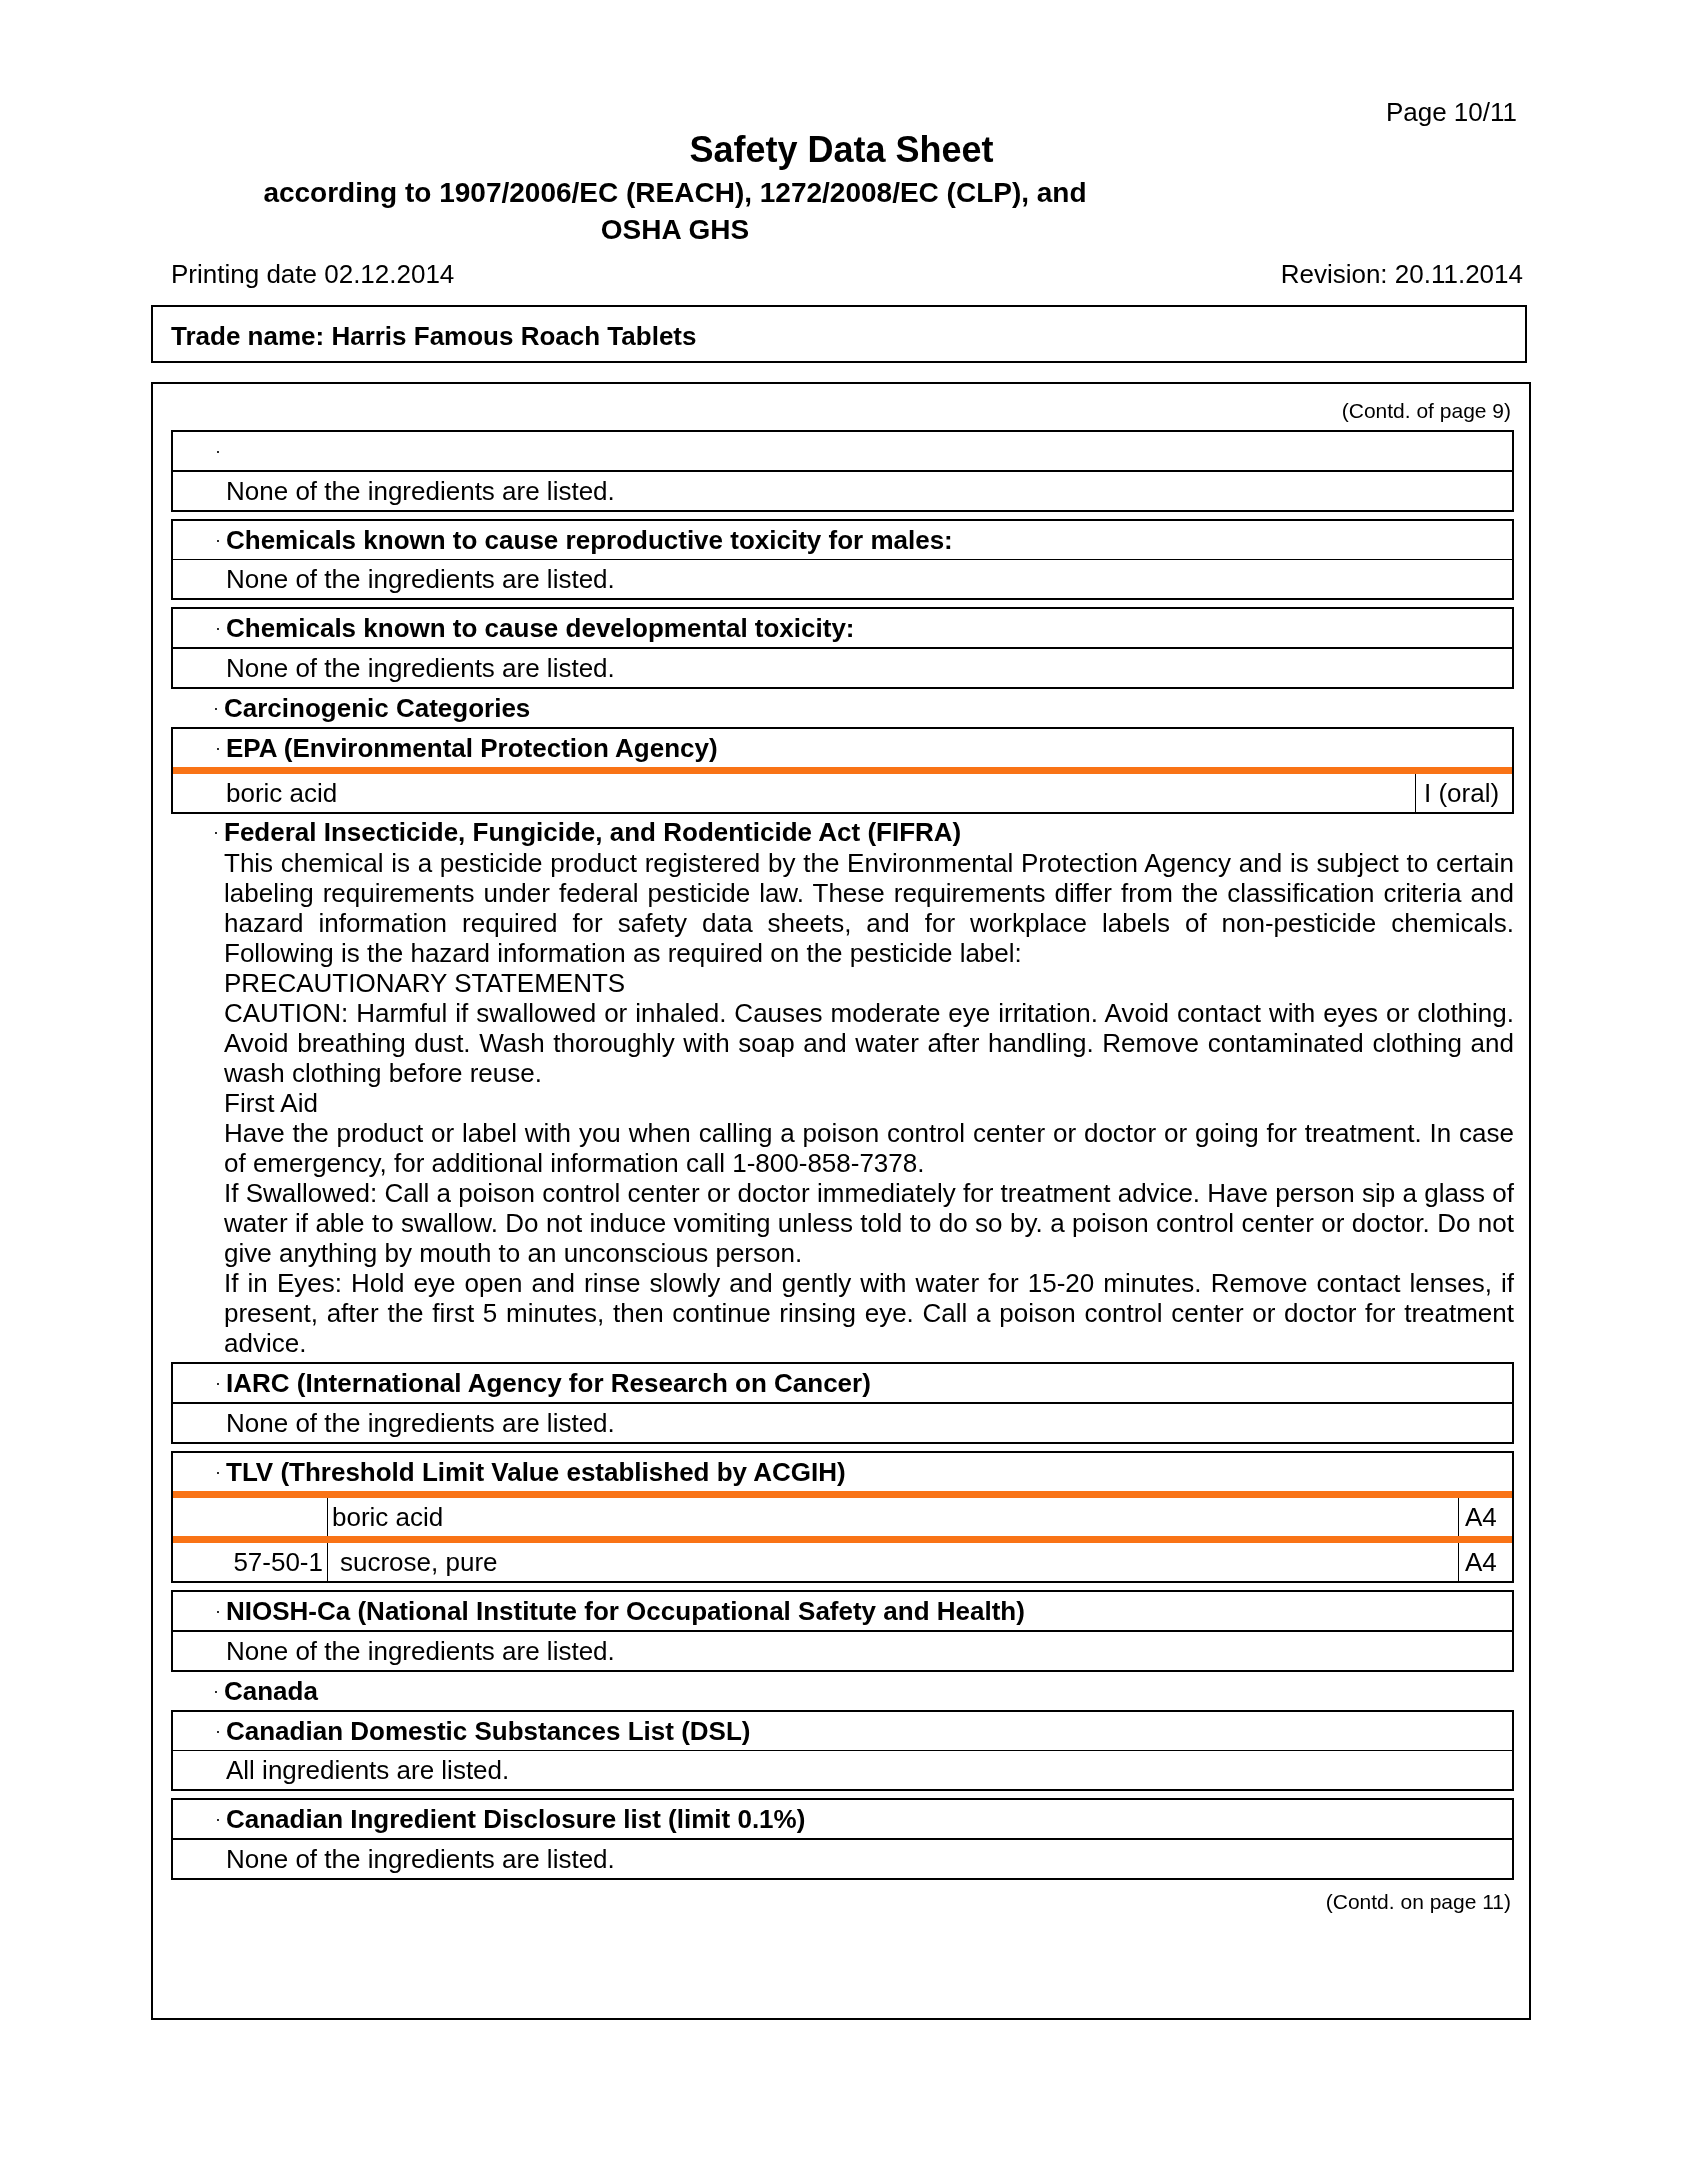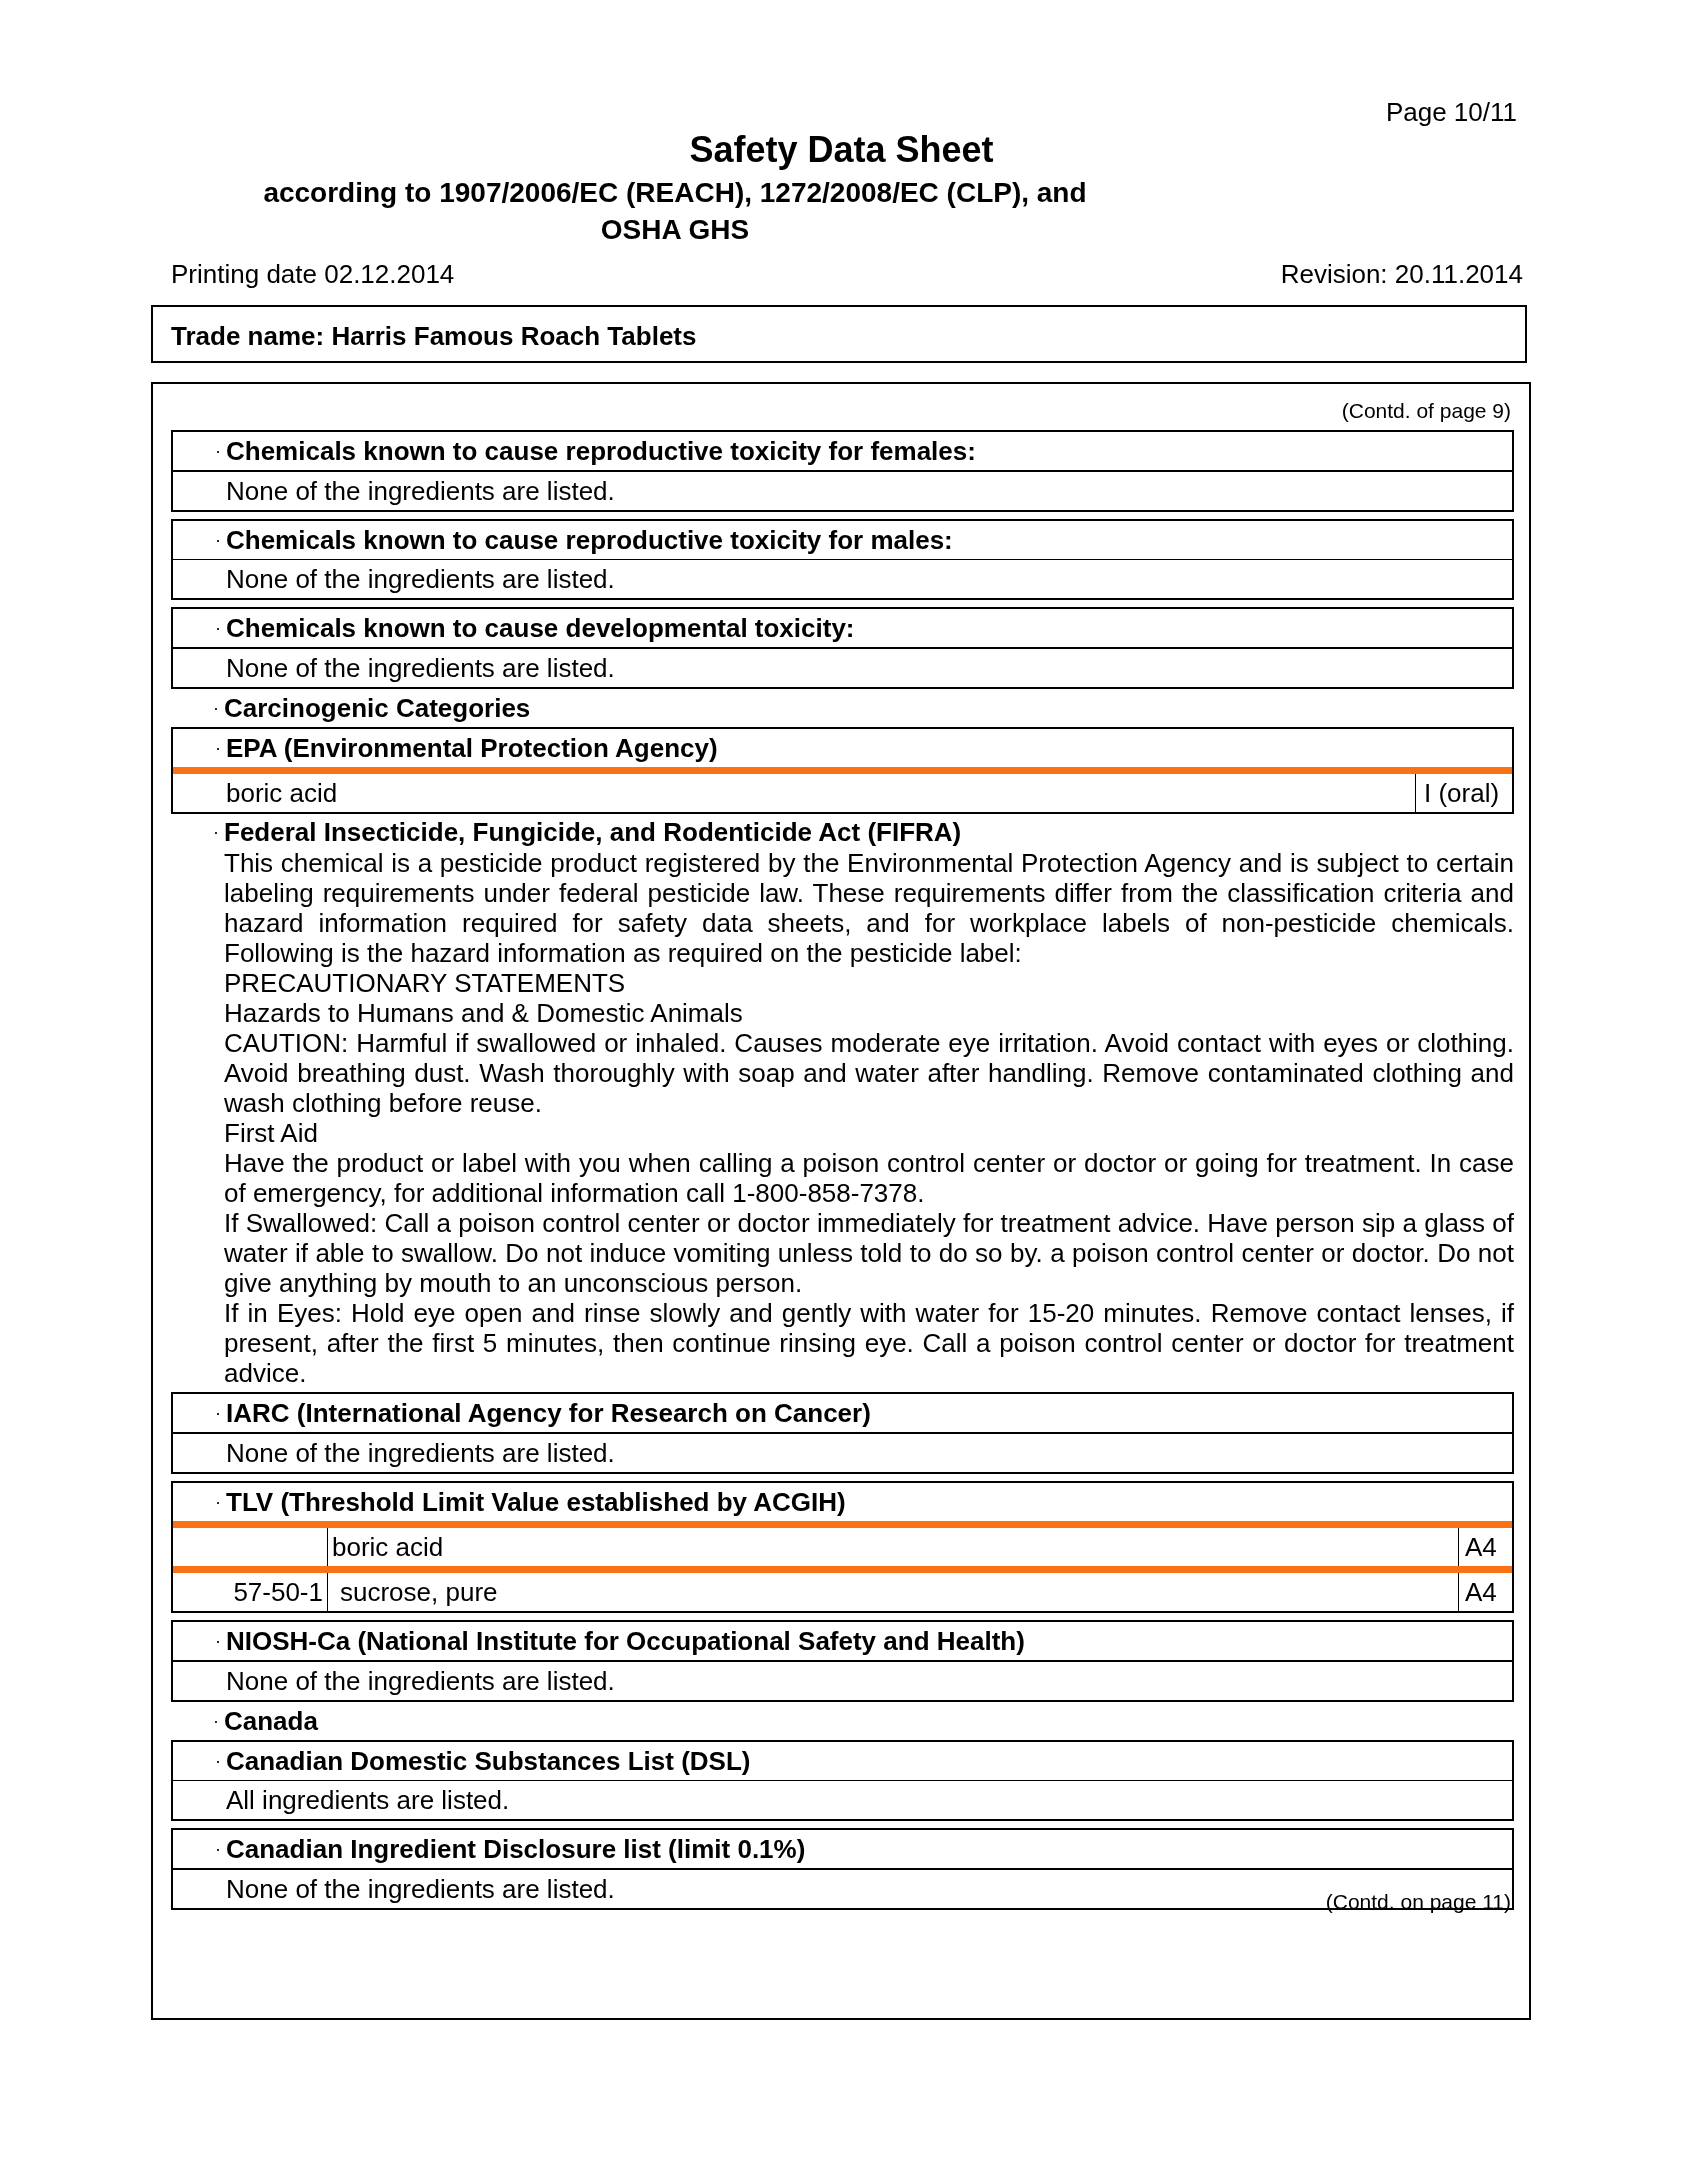--- a/index.html
+++ b/index.html
@@ -48,21 +48,21 @@
 <div class="abs trade-box">
   <div class="trade-name">Trade name: Harris Famous Roach Tablets</div>
 </div>
 
 <div class="abs main-box">
   <div class="contd contd-top">(Contd. of page 9)</div>
 
   <div class="content">
 
     <div class="box">
-      <div class="row hdr"><span class="bullet">·</span><span>Chemicals known to cause reproductive toxicity for females:</span></div>
+      <div class="row hdr"><span class="bullet">·</span></div>
       <div class="row">None of the ingredients are listed.</div>
     </div>
 
     <div class="box">
       <div class="row hdr thin"><span class="bullet">·</span><span>Chemicals known to cause reproductive toxicity for males:</span></div>
       <div class="row">None of the ingredients are listed.</div>
     </div>
 
     <div class="box">
       <div class="row hdr"><span class="bullet">·</span><span>Chemicals known to cause developmental toxicity:</span></div>
@@ -77,21 +77,20 @@
         <div class="cell" style="width:1242px; padding-left:53px;">boric acid</div>
         <div class="cell" style="flex:1; padding-left:8px;">I (oral)</div>
       </div>
     </div>
 
     <div class="fifra">
       <span class="bullet" style="top:0; line-height:32px;">·</span>
       <div class="hdr-line">Federal Insecticide, Fungicide, and Rodenticide Act (FIFRA)</div>
       <p>This chemical is a pesticide product registered by the Environmental Protection Agency and is subject to certain labeling requirements under federal pesticide law.  These requirements differ from the classification criteria and hazard information required for safety data sheets, and for workplace labels of non-pesticide chemicals.  Following is the hazard information as required on the pesticide label:</p>
       <p class="plain">PRECAUTIONARY STATEMENTS</p>
-      <p class="plain">Hazards to Humans and &amp; Domestic Animals</p>
       <p>CAUTION: Harmful if swallowed or inhaled. Causes moderate eye irritation. Avoid contact with eyes or clothing. Avoid breathing dust. Wash thoroughly with soap and water after handling. Remove contaminated clothing and wash clothing before reuse.</p>
       <p class="plain">First Aid</p>
       <p>Have the product or label with you when calling a poison control center or doctor or going for treatment. In case of emergency, for additional information call 1-800-858-7378.</p>
       <p>If Swallowed: Call a poison control center or doctor immediately for treatment advice. Have person sip a glass of water if able to swallow. Do not induce vomiting unless told to do so by. a poison control center or doctor. Do not give anything by mouth to an unconscious person.</p>
       <p>If in Eyes: Hold eye open and rinse slowly and gently with water for 15-20 minutes. Remove contact lenses, if present, after the first 5 minutes, then continue rinsing eye. Call a poison control center or doctor for treatment advice.</p>
     </div>
 
     <div class="box">
       <div class="row hdr"><span class="bullet">·</span><span>IARC (International Agency for Research on Cancer)</span></div>
       <div class="row">None of the ingredients are listed.</div>

